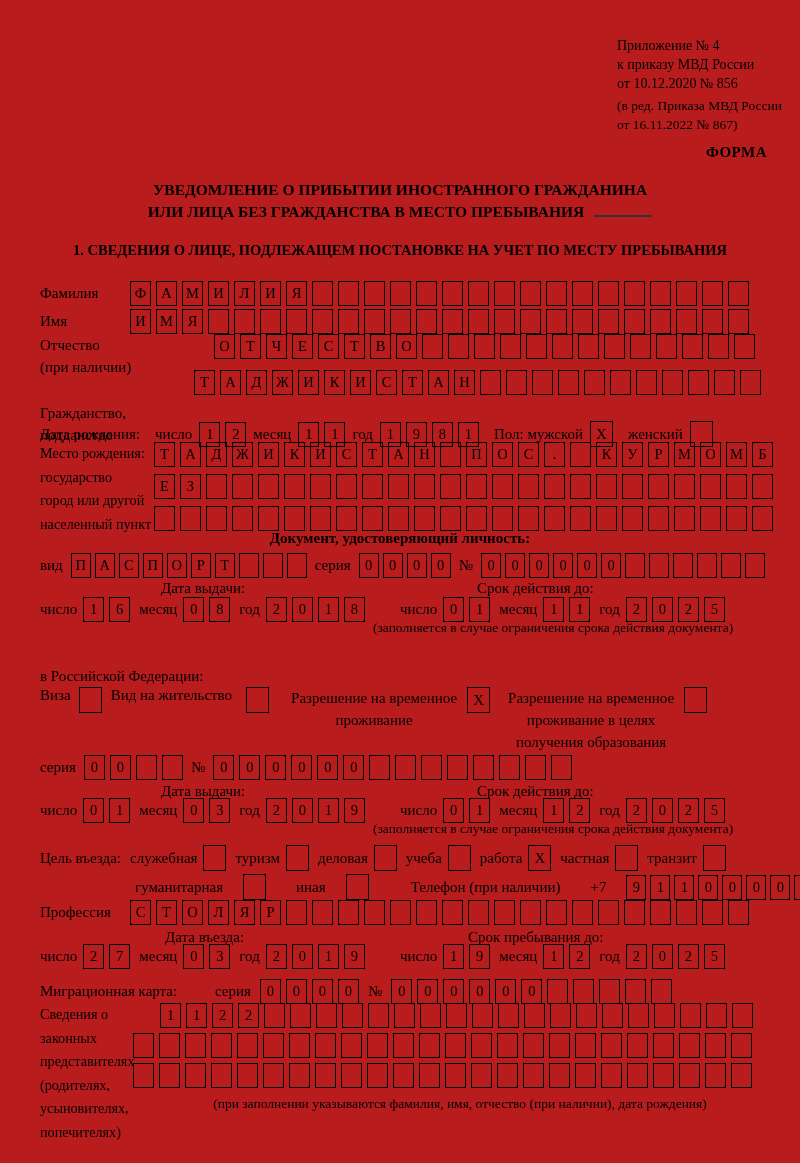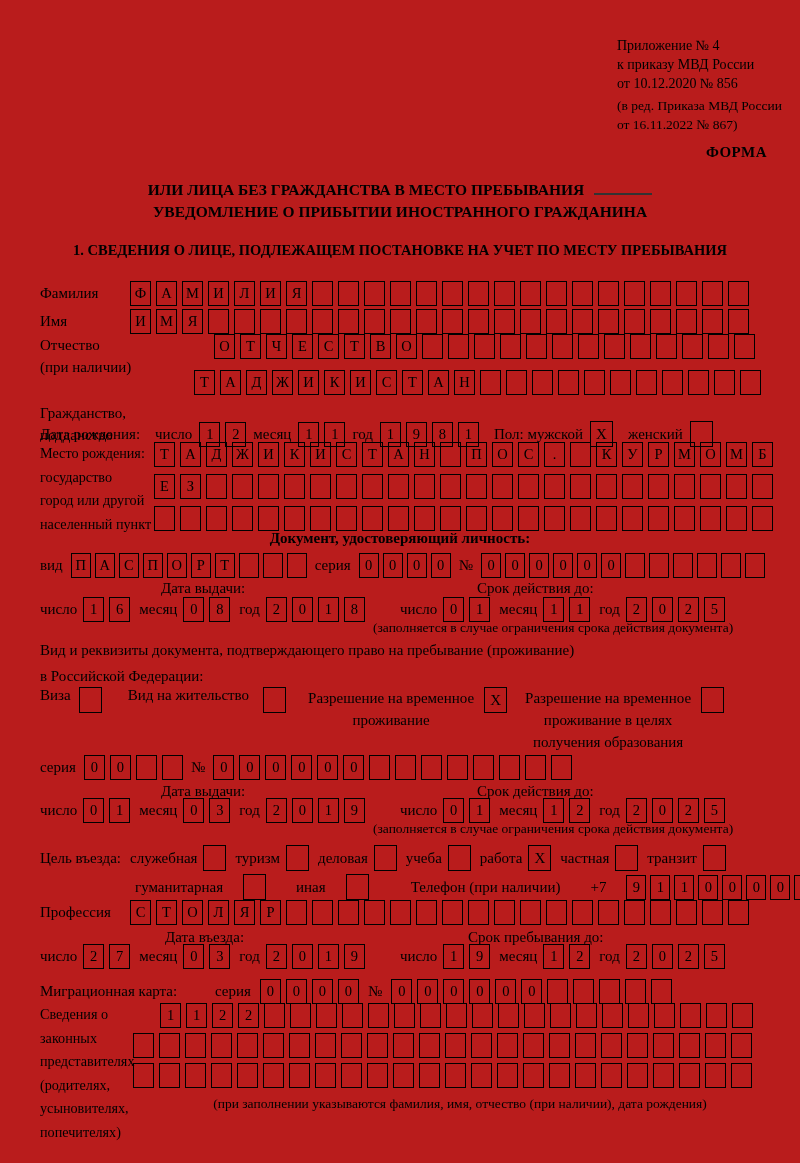--- a/index.html
+++ b/index.html
@@ -82,24 +82,24 @@
     <div>к приказу МВД России</div>
     <div>от 10.12.2020 № 856</div>
     <div class="rev">
       <div>(в ред. Приказа МВД России</div>
       <div>от 16.11.2022 № 867)</div>
     </div>
   </div>
   <div class="abs forma">ФОРМА</div>
 
   <div class="abs title">
+    <div>УВЕДОМЛЕНИЕ О ПРИБЫТИИ ИНОСТРАННОГО ГРАЖДАНИНА</div>
     <div>
       <span>ИЛИ ЛИЦА БЕЗ ГРАЖДАНСТВА В МЕСТО ПРЕБЫВАНИЯ</span><span class="uline"></span>
     </div>
-    <div>УВЕДОМЛЕНИЕ О ПРИБЫТИИ ИНОСТРАННОГО ГРАЖДАНИНА</div>
   </div>
 
   <div class="abs sec1">1. СВЕДЕНИЯ О ЛИЦЕ, ПОДЛЕЖАЩЕМ ПОСТАНОВКЕ НА УЧЕТ ПО МЕСТУ ПРЕБЫВАНИЯ</div>
 
   <div class="abs row r-surname">
     <span class="lbl">Фамилия</span>
     <span class="cells">
         <span class="cell">Ф</span>
         <span class="cell">А</span>
         <span class="cell">М</span>
@@ -408,27 +408,26 @@
     <span class="ml">год</span>
     <span class="cells">
         <span class="cell">2</span>
         <span class="cell">0</span>
         <span class="cell">2</span>
         <span class="cell">5</span>
       </span>
   </div>
   <div class="abs note1">(заполняется в случае ограничения срока действия документа)</div>
 
-  <div class="abs intro1">Вид и реквизиты документа, подтверждающего право на пребывание (проживание)</div>
   <div class="abs intro2">в Российской Федерации:</div>
 
   <div class="abs r-opts">
     <span>Виза</span>
     <span class="checkbox" style="margin-left:8px"></span>
-    <span style="margin-left:26px">Вид на жительство</span>
+    <span style="margin-left:9px">Вид на жительство</span>
     <span class="checkbox" style="margin-left:14px"></span>
     <span class="opt-lines" style="margin-left:22px">
       <span>Разрешение на временное</span>
       <span>проживание</span>
     </span>
     <span class="checkbox" style="margin-left:10px">X</span>
     <span class="opt-lines" style="margin-left:18px">
       <span>Разрешение на временное</span>
       <span>проживание в целях</span>
       <span>получения образования</span>

